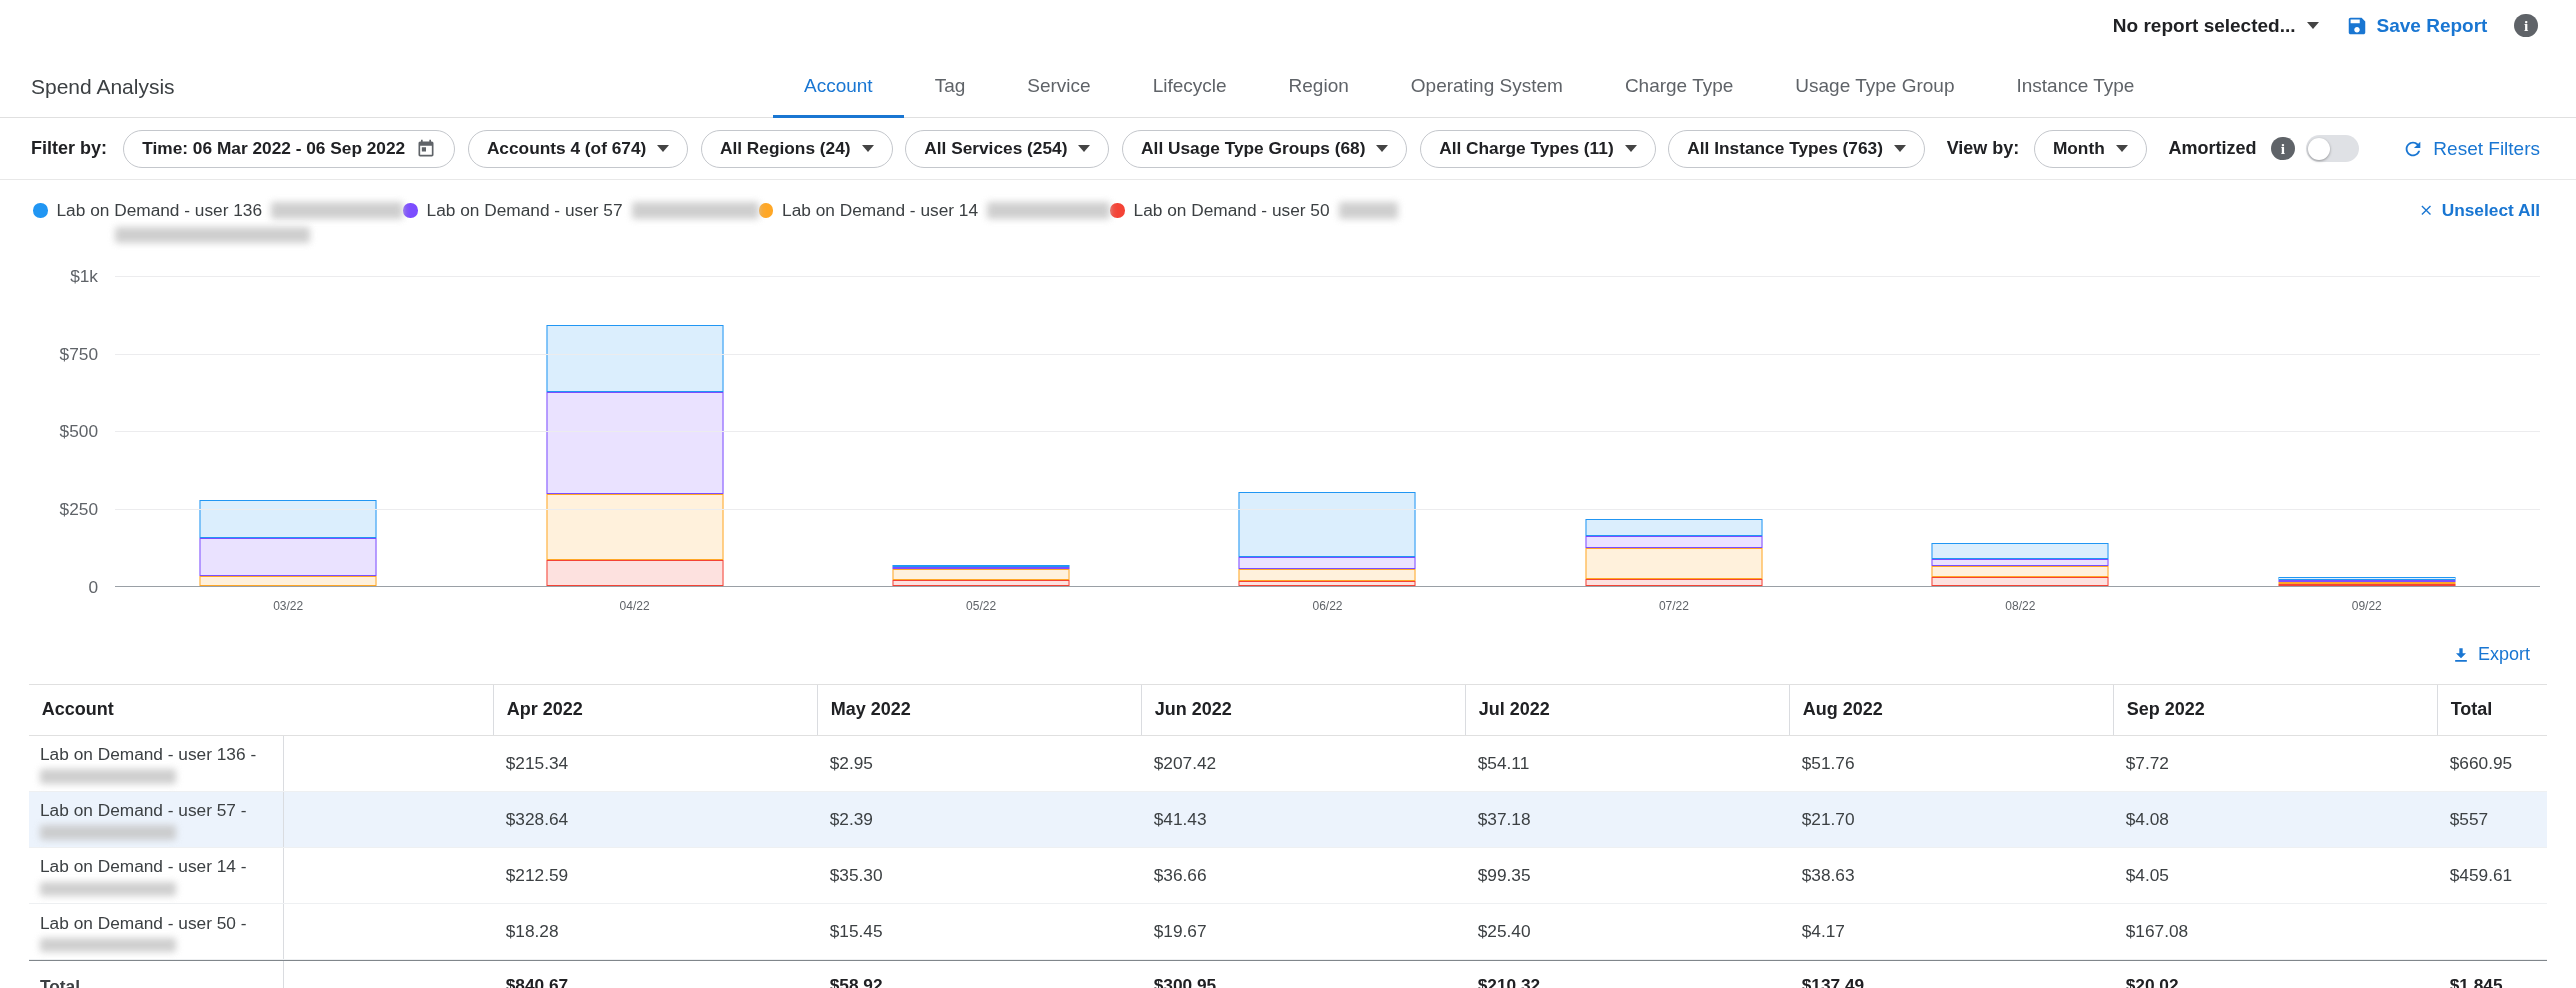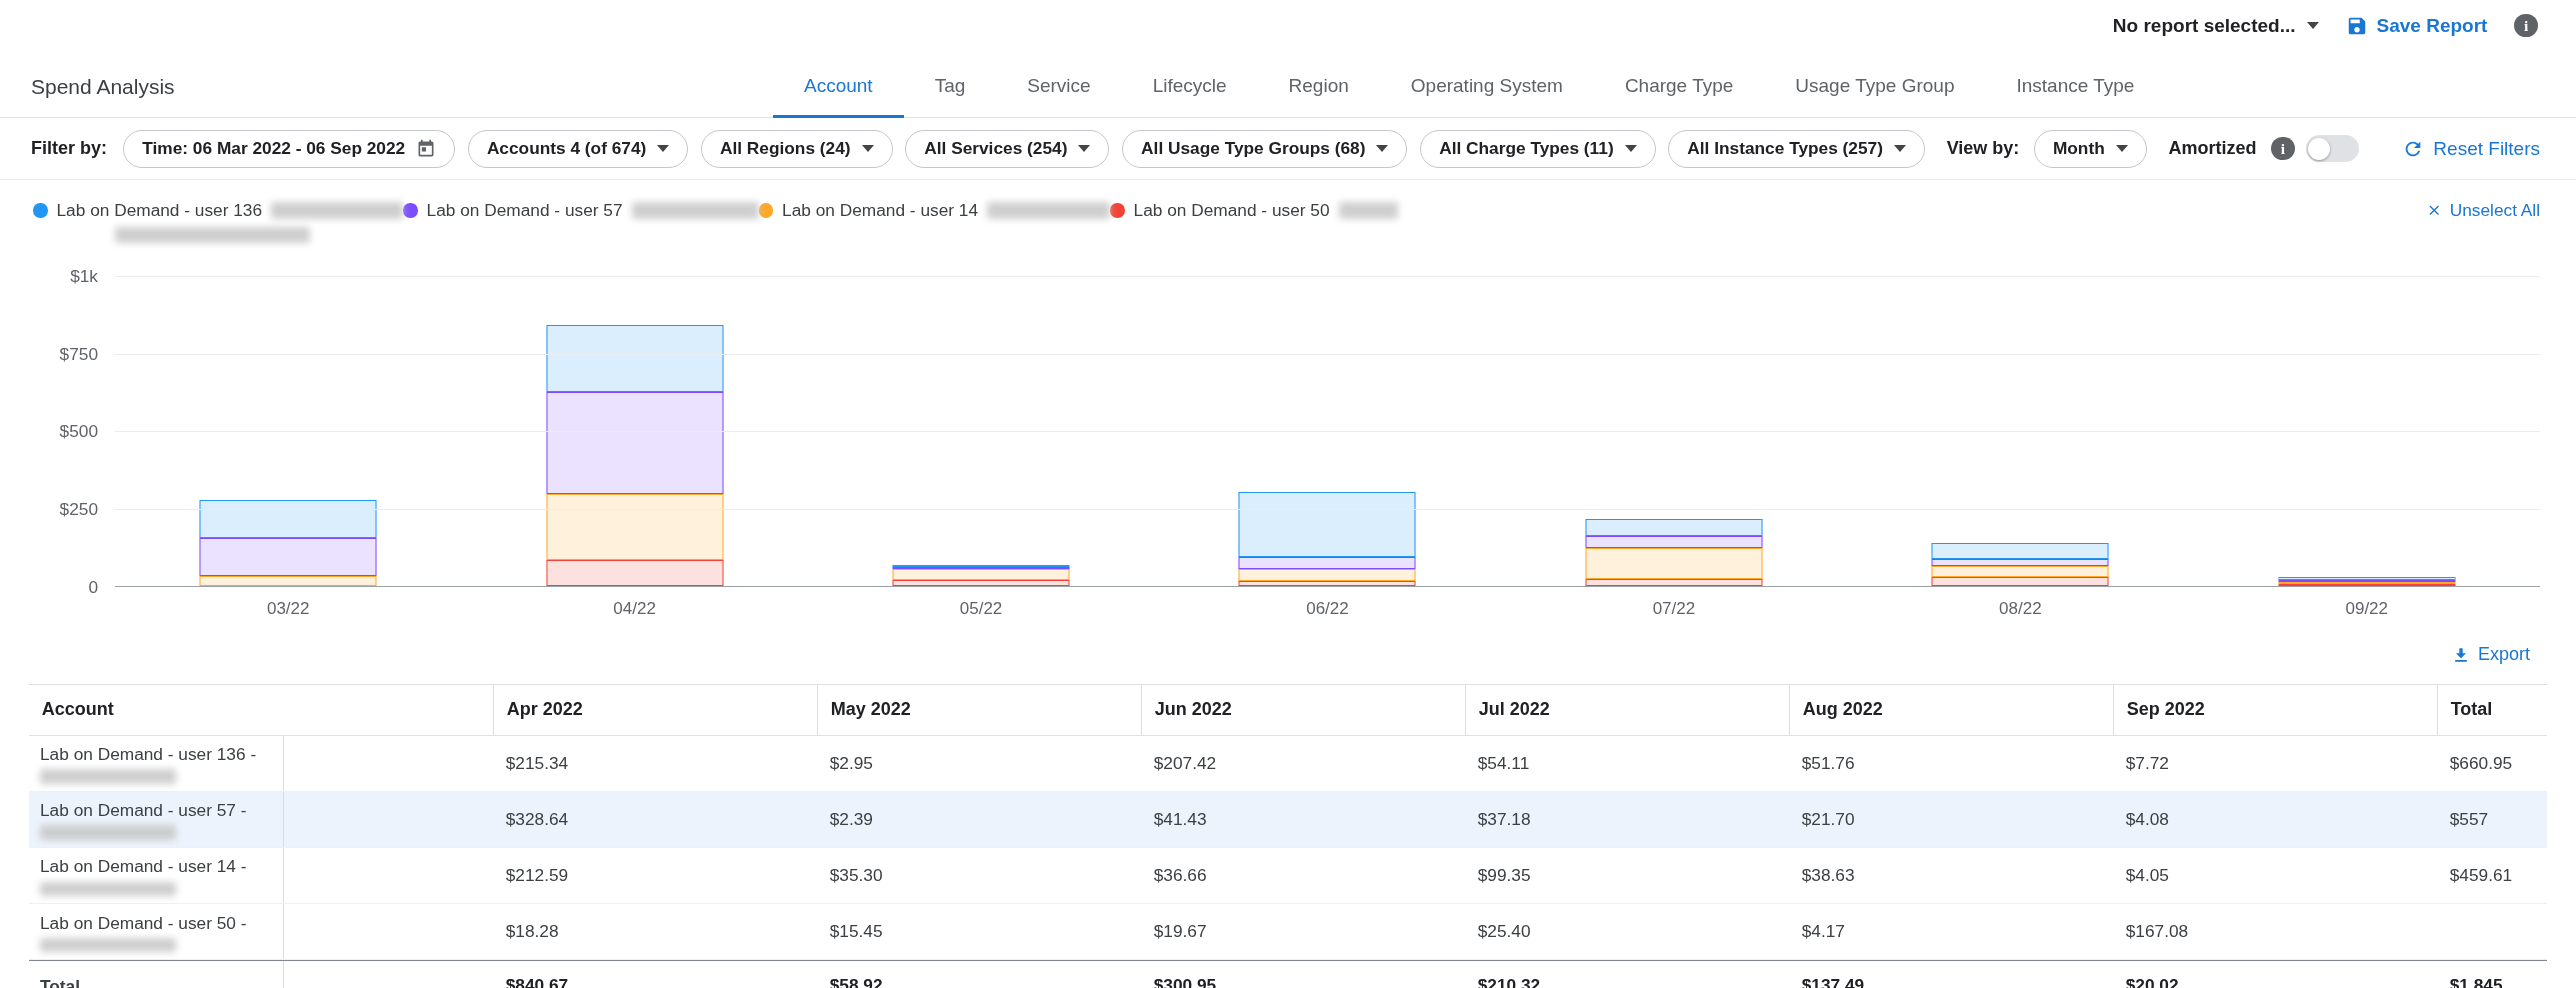--- a/index.html
+++ b/index.html
@@ -35,34 +35,34 @@
   .reset-filters { margin-left: auto; display: inline-flex; align-items: center; gap: 9px; color: var(--accent); font-size: 19px; font-weight: 500; cursor: pointer; white-space: nowrap; }
 
   
   .legend-row { display: flex; align-items: flex-start; padding: 20px 36px 7.3px 33px; gap: 67px; }
   .legend-item { display: flex; flex-direction: column; gap: 5.5px; cursor: pointer; }
   .legend-line { display: flex; align-items: center; gap: 9px; }
   .dot { width: 14.5px; height: 14.5px; border-radius: 50%; flex: 0 0 auto; }
   .legend-label { font-size: 17.3px; color: #3c4043; white-space: nowrap; }
   .redact { display: inline-block; height: 16.4px; background: #c6c6c6; border-radius: 2.7px; filter: blur(3.6px); opacity: 0.85; }
   .redact.second-line { margin-left: 82px; }
-  .unselect-all { margin-left: auto; display: inline-flex; align-items: center; gap: 7.3px; color: var(--accent); font-size: 17.3px; font-weight: 400; cursor: pointer; white-space: nowrap; }
+  .unselect-all { margin-left: auto; display: inline-flex; align-items: center; gap: 7.3px; color: var(--accent); font-size: 17.3px; font-weight: 700; cursor: pointer; white-space: nowrap; }
 
   
   .chart { position: relative; margin: 9px 36px 0 29px; height: 374px; }
   .plot { position: absolute; left: 86px; right: 0; top: 16.4px; height: 311px; border-bottom: 1.8px solid #9aa0a6; }
   .gridline { position: absolute; left: 0; right: 0; height: 0.9px; background: #ececee; }
   .ylabels { position: absolute; left: 0; top: 16.4px; width: 78px; height: 311px; }
   .ylabel { position: absolute; right: 9px; font-size: 17.3px; color: #5f6368; line-height: 20px; text-align: right; width: 69px; }
   .bars { position: absolute; inset: 0; display: flex; align-items: flex-end; }
   .bar-group { flex: 1; position: relative; height: 100%; }
   .bar { position: absolute; bottom: 0; left: 50%; transform: translateX(-50%); width: 177px; display: flex; flex-direction: column; justify-content: flex-end; }
   .seg { width: 100%; border: 1.8px solid; }
   .xlabels { position: absolute; left: 86px; right: 0; top: 340px; display: flex; }
-  .xlabel { flex: 1; text-align: center; font-size: 17px; color: #5f6368; }
+  .xlabel { flex: 1; text-align: center; font-size: 12px; color: #5f6368; }
 
   
   .export-row { display: flex; justify-content: flex-end; align-items: center; padding: 5.5px 40px 9px 0; height: 47px; }
   .export-btn { display: inline-flex; align-items: center; gap: 7px; color: var(--accent); font-size: 18px; font-weight: 500; cursor: pointer; background: none; border: none; font-family: inherit; }
 
   
   .spend-table { margin: 3.6px 29px 0 29px; border-top: 0.9px solid #e0e0e0; --cols: 255px 209px repeat(6, 324px) 113px; }
   .trow { display: grid; grid-template-columns: var(--cols); border-bottom: 0.9px solid #eef0f2; min-height: 51px; }
   .trow.header { border-bottom: 0.9px solid #e0e0e0; }
   .trow.highlight { background: #ecf3fc; }
@@ -132,21 +132,21 @@
       </div>
       <div class="pill">
         <span>All Usage Type Groups (68)</span>
         <span class="caret"></span>
       </div>
       <div class="pill">
         <span>All Charge Types (11)</span>
         <span class="caret"></span>
       </div>
       <div class="pill">
-        <span>All Instance Types (257)</span>
+        <span>All Instance Types (763)</span>
         <span class="caret"></span>
       </div>
     </div>
   <div class="viewby-group">
     <span class="filter-label">View by:</span>
     <div class="pill">
       <span>Month</span>
       <span class="caret"></span>
     </div>
   </div>

